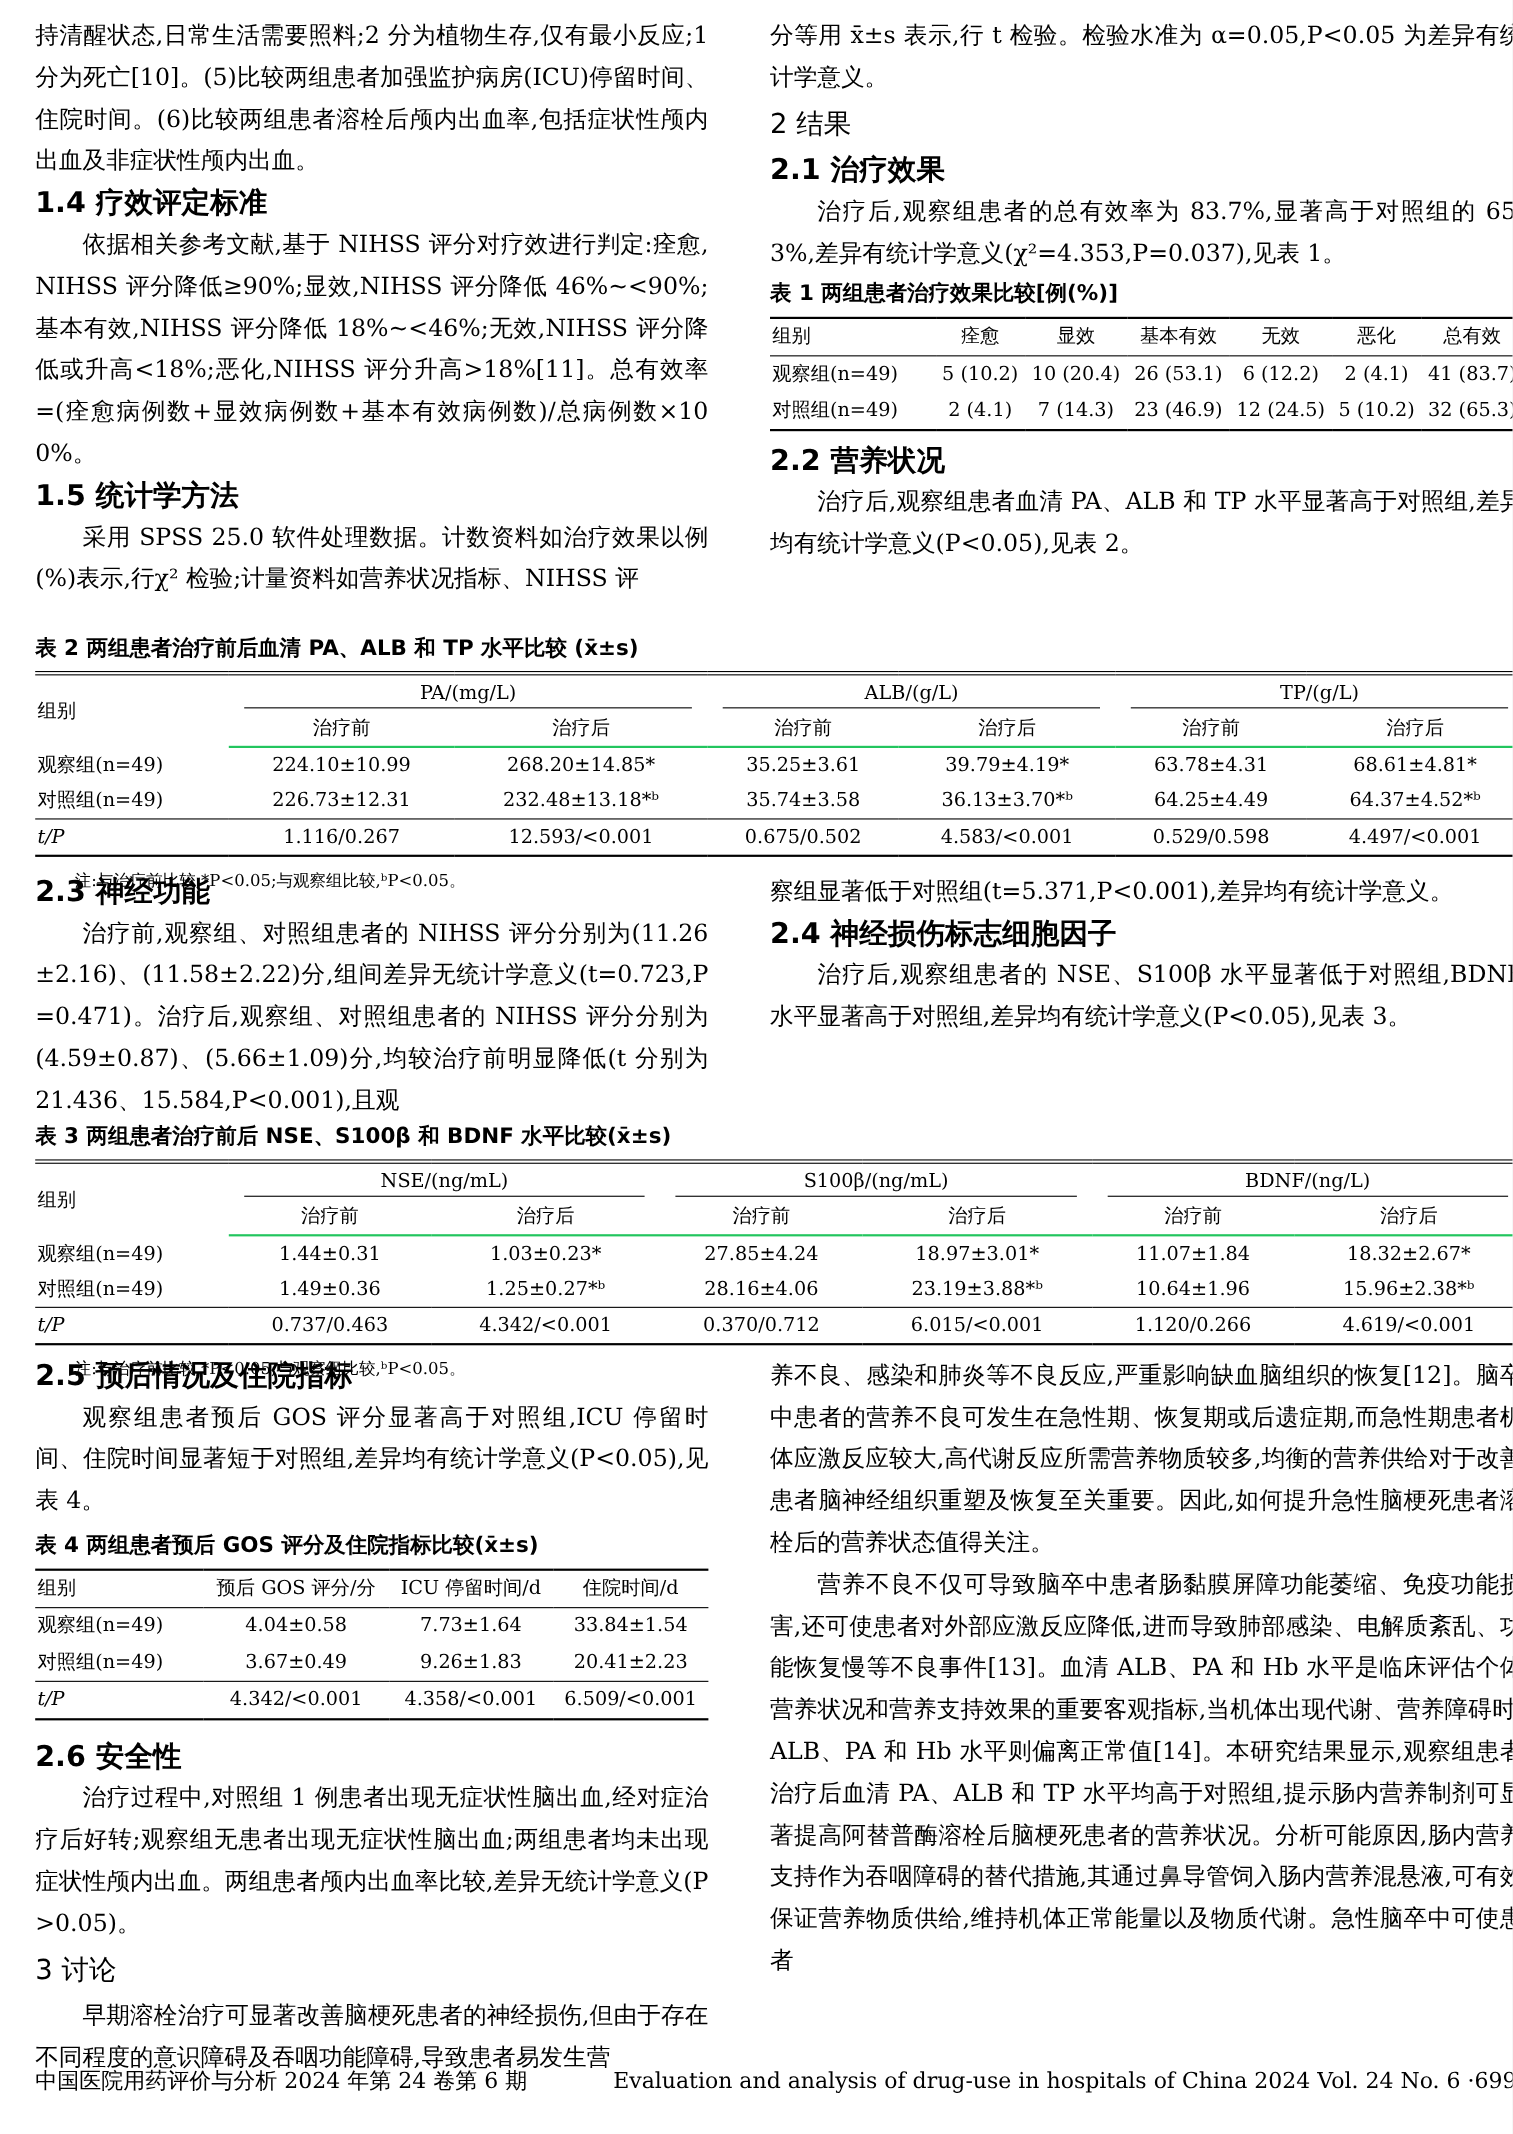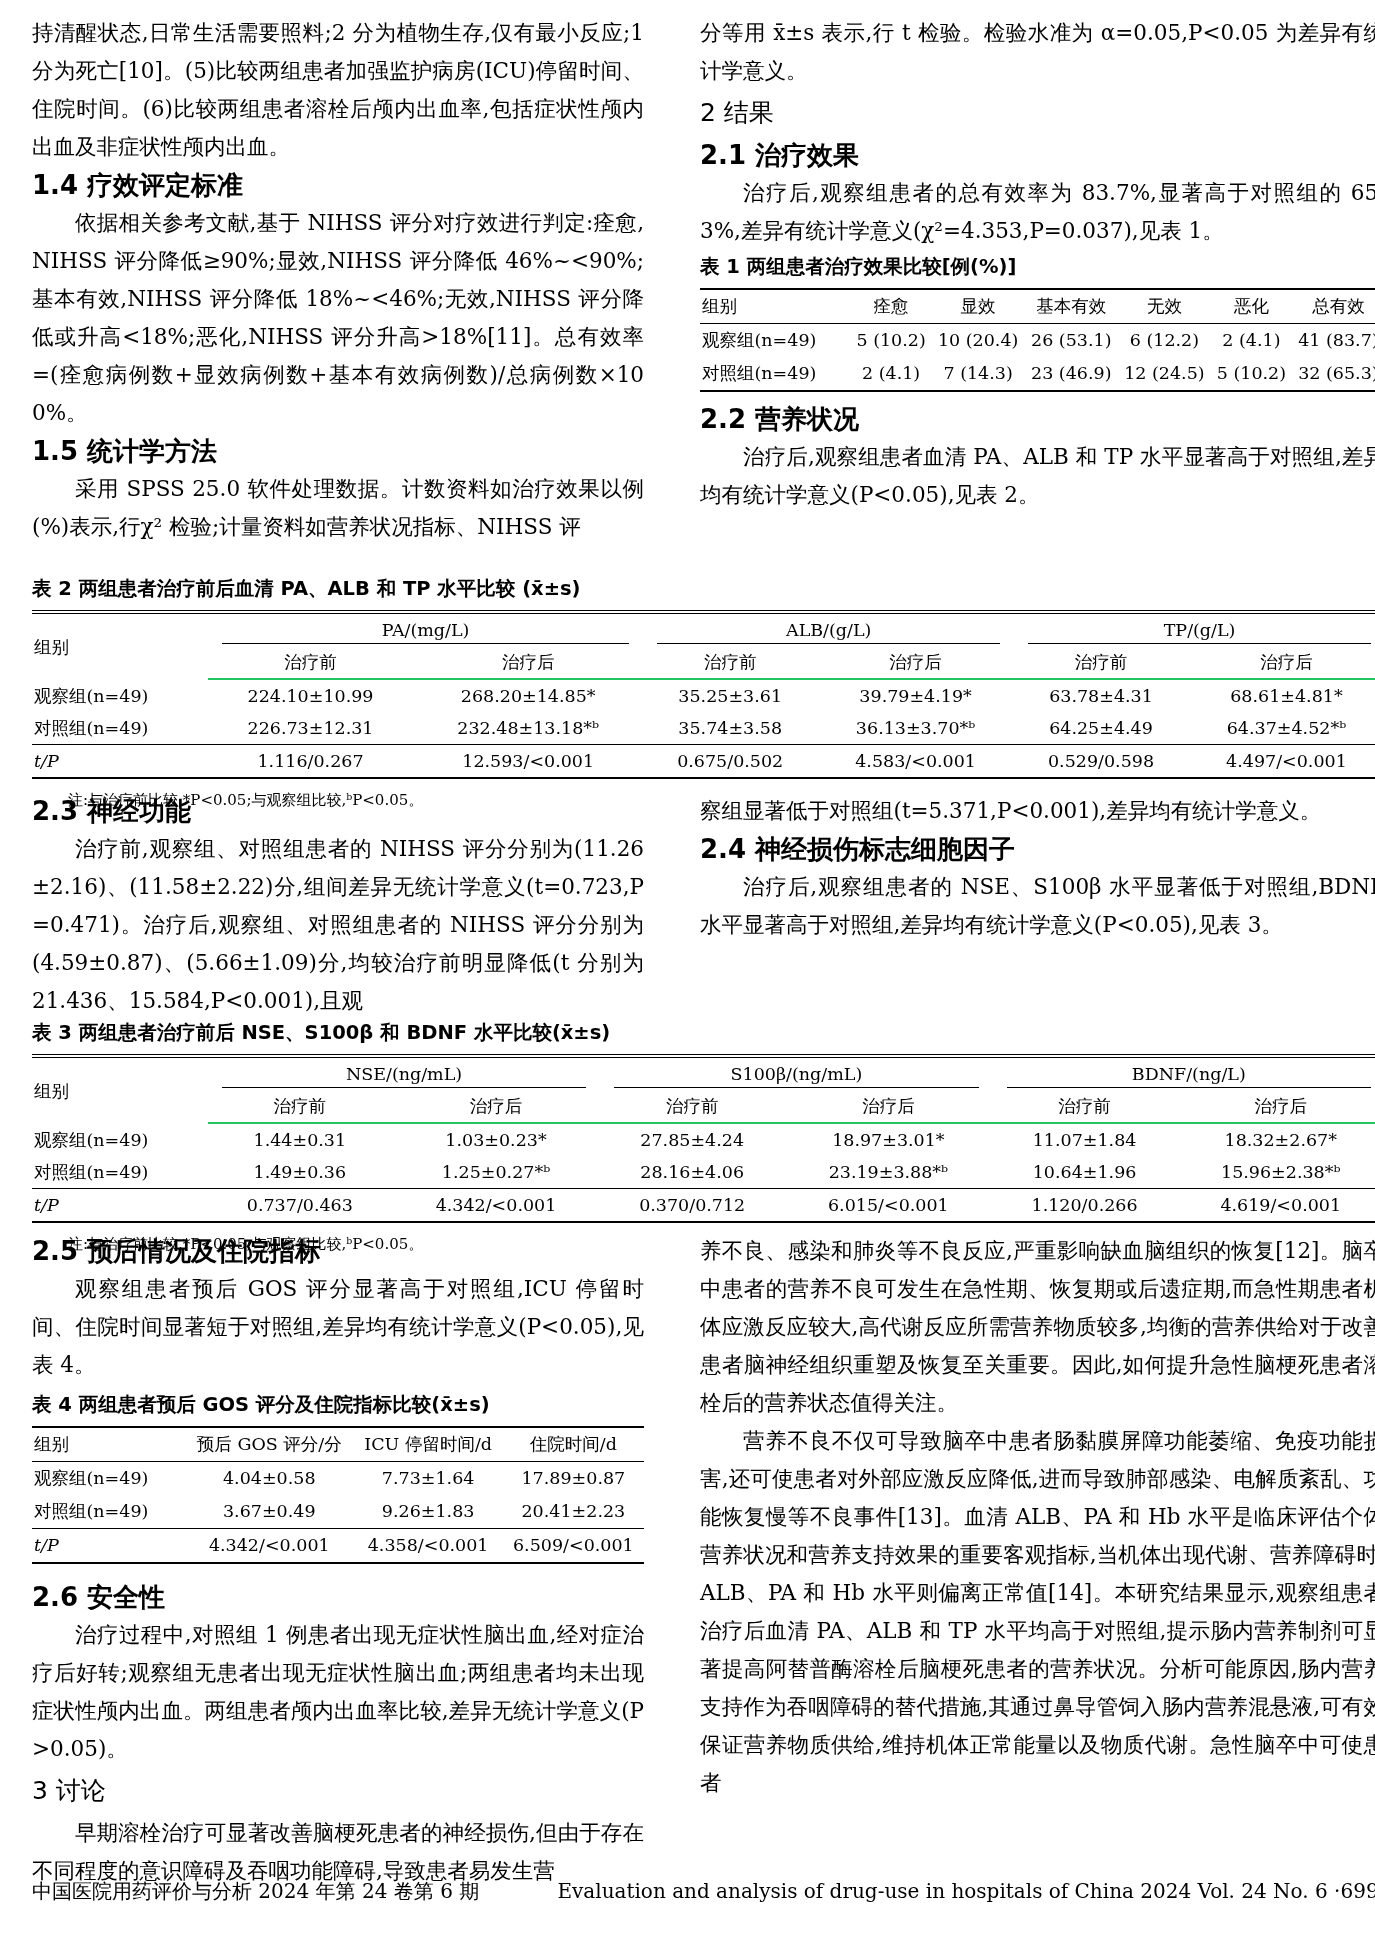--- a/index.html
+++ b/index.html
@@ -230,21 +230,21 @@
             <th>预后 GOS 评分/分</th>
             <th>ICU 停留时间/d</th>
             <th>住院时间/d</th>
           </tr>
         </thead>
         <tbody>
           <tr>
             <td class="lbl">观察组(n=49)</td>
             <td>4.04±0.58</td>
             <td>7.73±1.64</td>
-            <td>17.89±0.87</td>
+            <td>33.84±1.54</td>
           </tr>
           <tr>
             <td class="lbl">对照组(n=49)</td>
             <td>3.67±0.49</td>
             <td>9.26±1.83</td>
             <td>20.41±2.23</td>
           </tr>
           <tr class="row-tp">
             <td class="lbl">t/P</td>
             <td>4.342/&lt;0.001</td>

